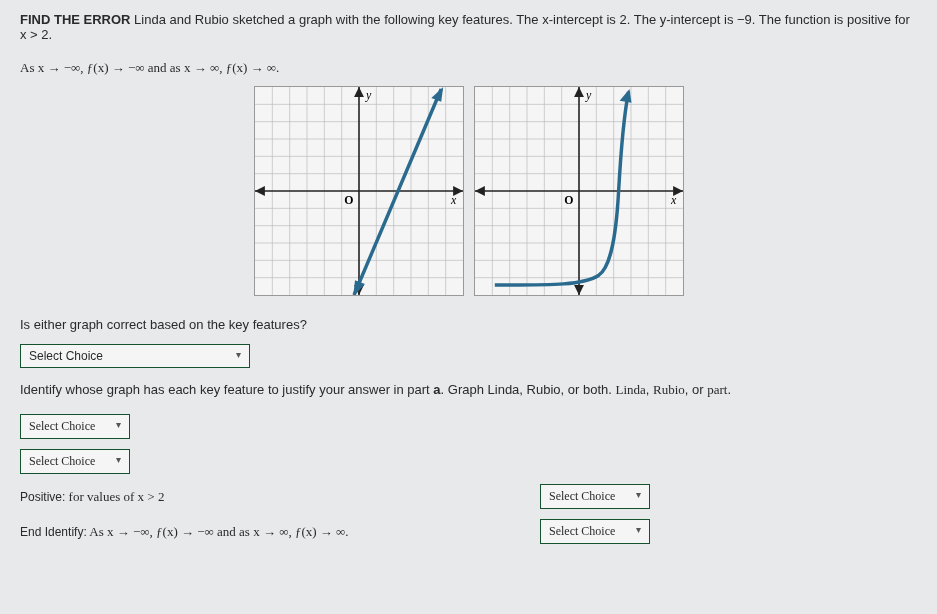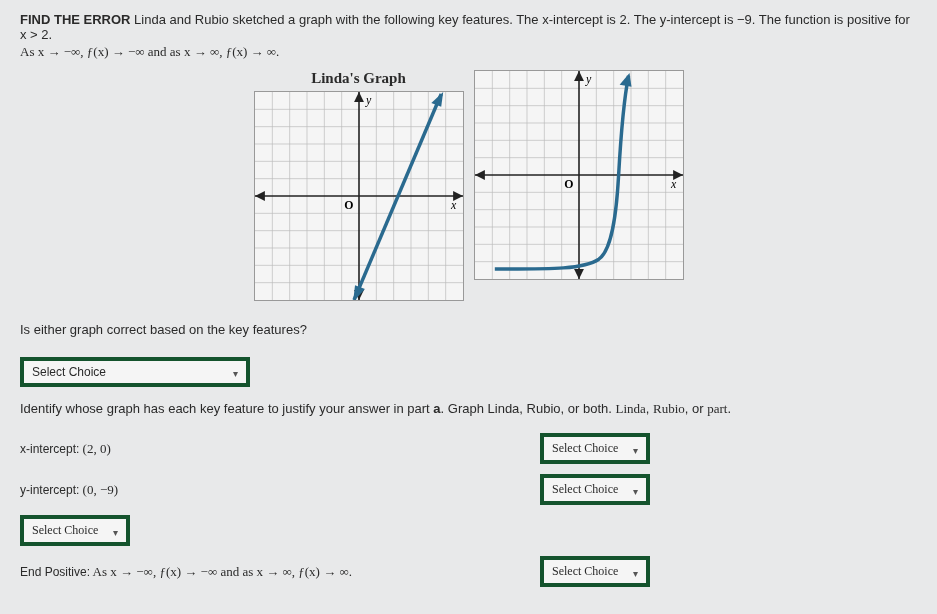--- a/index.html
+++ b/index.html
@@ -4,41 +4,41 @@
   <style>
     * { box-sizing: border-box; margin: 0; padding: 0; }
     body {
       font-family: Arial, Helvetica, sans-serif;
       background: #e8e9ea;
       padding: 12px 20px;
       width: 937px;
       color: #2a2a2a;
       font-size: 13px;
     }
-    .header-line1 { font-size: 13px; margin-bottom: 2px; }
+    .header-line1 { font-size: 13px; margin-bottom: 18px; }
     .header-line1 b { font-weight: bold; }
     .header-line2 { font-size: 13px; margin-bottom: 8px; font-family: 'Times New Roman', serif; }
     .italic { font-family: 'Times New Roman', serif; }
     .graphs-row {
       display: flex;
       justify-content: center;
       gap: 10px;
       margin: 10px 0 18px 0;
     }
     .graph-block { text-align: center; }
     .graph-title { font-size: 15px; font-weight: bold; margin-bottom: 4px; font-family: 'Times New Roman', serif; }
     .graph-svg { background: #f5f5f5; border: 1px solid #999; }
-    .question-text { font-size: 13px; margin-top: 6px; margin-bottom: 20px; }
+    .question-text { font-size: 13px; margin-top: 6px; margin-bottom: 12px; }
     .select-box {
-      border: 4px solid #14532d;
+      border: 1px solid #14532d;
       background: #f5f5f5;
       padding: 4px 8px;
       font-size: 12px;
       display: inline-flex;
-      align-items: flex-end;
+      align-items: flex-start;
       justify-content: space-between;
       cursor: pointer;
       min-width: 100px;
     }
     .select-wide { width: 230px; margin-bottom: 14px; }
     .select-narrow { width: 110px; font-family: 'Times New Roman', serif; }
     .identify-text { font-size: 13px; margin-bottom: 16px; }
     .feature-row {
       display: flex;
       align-items: center;
@@ -58,21 +58,20 @@
 
 
 <div class="header-line1">
   <b>FIND THE ERROR</b><span> Linda and Rubio sketched a graph with the following key features. The x-intercept is 2. The y-intercept is −9. The function is positive for x &gt; 2.</span>
 </div>
 <div class="header-line2">As x → −∞, ƒ(x) → −∞ and as x → ∞, ƒ(x) → ∞.</div>
 
 <div class="graphs-row">
 
   <div class="graph-block">
-    <div class="graph-title">Linda's Graph</div>
     <svg class="graph-svg" width="210" height="210" viewBox="0 0 210 210">
       <g stroke="#bbb" stroke-width="0.7">
         <line x1="0" y1="17.5" x2="210" y2="17.5"></line>
           <line x1="0" y1="35" x2="210" y2="35"></line>
           <line x1="0" y1="52.5" x2="210" y2="52.5"></line>
           <line x1="0" y1="70" x2="210" y2="70"></line>
           <line x1="0" y1="87.5" x2="210" y2="87.5"></line>
           <line x1="0" y1="122.5" x2="210" y2="122.5"></line>
           <line x1="0" y1="140" x2="210" y2="140"></line>
           <line x1="0" y1="157.5" x2="210" y2="157.5"></line>
@@ -148,49 +147,46 @@
 <div class="select-box select-wide">
   <span>Select Choice</span>
   <span class="chev">▾</span>
 </div>
 
 <div class="identify-text">
   <span>Identify whose graph has each key feature to justify your answer in part </span><b>a</b><span>. Graph Linda, Rubio, or both.</span> <span class="italic">Linda</span>, <span class="italic">Rubio</span>, or <span class="italic">part</span>.
 </div>
 
 <div class="feature-row">
-  <div class="feature-label">
-    <span class="tag">x-intercept:</span> <span>(2, 0)</span>
-  </div>
-  <div class="select-box select-narrow">
-    <span>Select Choice</span>
-      <span class="chev">▾</span>
-  </div>
-</div>
-
-<div class="feature-row">
-  <div class="feature-label">
-    <span class="tag">y-intercept:</span> <span>(0, −9)</span>
-  </div>
   <div class="select-box select-narrow">
     <span>Select Choice</span>
       <span class="chev">▾</span>
   </div>
 </div>
 
 <div class="feature-row">
   <div class="select-box select-narrow">
     <span>Select Choice</span>
       <span class="chev">▾</span>
   </div>
 </div>
 
 <div class="feature-row">
   <div class="feature-label">
-    <span class="tag">End Positive:</span> <span>As x → −∞, ƒ(x) → −∞ and as x → ∞, ƒ(x) → ∞.</span>
+    <span class="tag">Positive:</span> <span>for values of x &gt; 2</span>
+  </div>
+  <div class="select-box select-narrow">
+    <span>Select Choice</span>
+      <span class="chev">▾</span>
+  </div>
+</div>
+
+<div class="feature-row">
+  <div class="feature-label">
+    <span class="tag">End Identify:</span> <span>As x → −∞, ƒ(x) → −∞ and as x → ∞, ƒ(x) → ∞.</span>
   </div>
   <div class="select-box select-narrow">
     <span>Select Choice</span>
       <span class="chev">▾</span>
   </div>
 </div>
 
 
 
 

